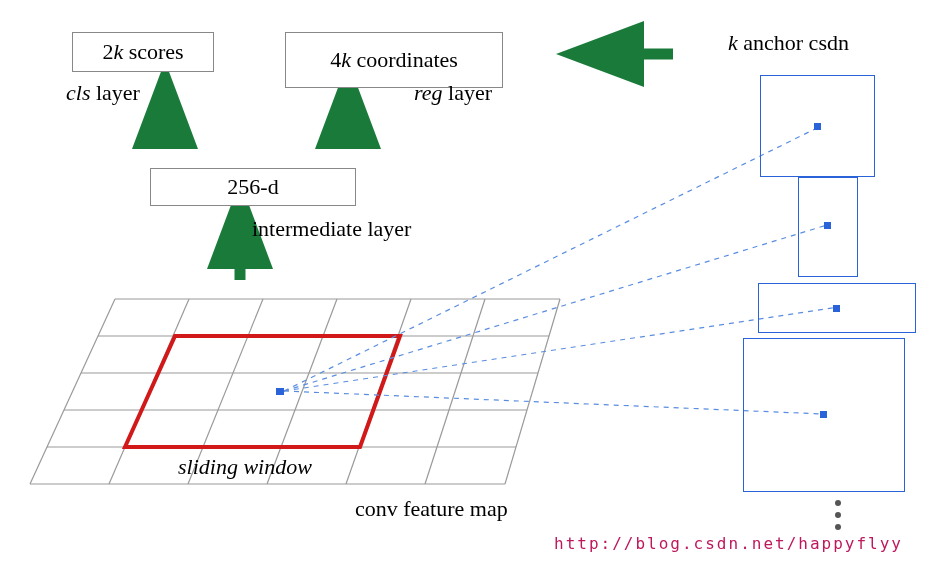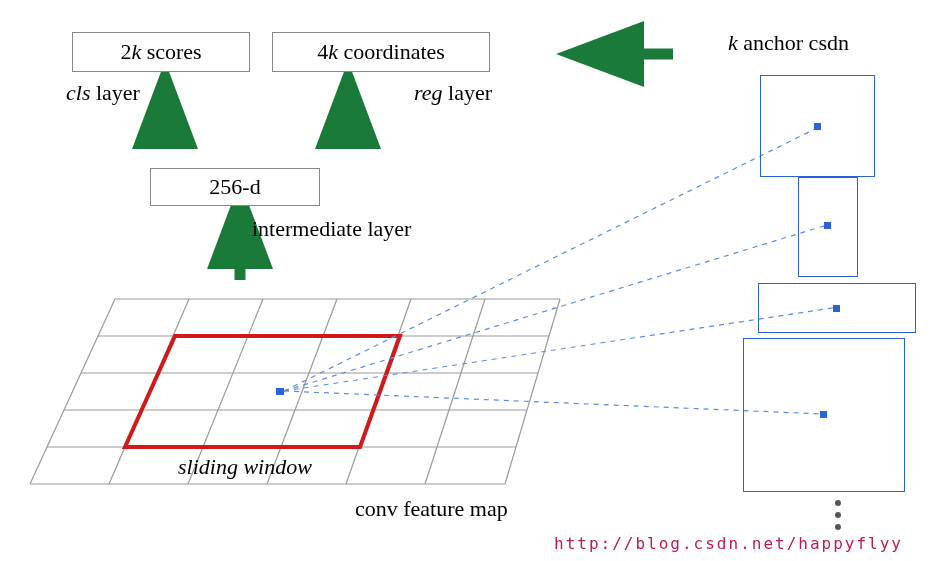--- a/index.html
+++ b/index.html
@@ -100,43 +100,43 @@
     <line x1="165" y1="139" x2="165" y2="105" marker-end="url(#gArrow)"></line>
 
     <line x1="348" y1="139" x2="348" y2="105" marker-end="url(#gArrow)"></line>
 
     <line x1="240" y1="280" x2="240" y2="225" marker-end="url(#gArrow)"></line>
 
     <line x1="673" y1="54" x2="600" y2="54" marker-end="url(#gArrow)"></line>
   </g>
 </svg>
 
-<div class="box" style="left:72px; top:32px; width:178px; height:40px;">
+<div class="box" style="left:72px; top:32px; width:142px; height:40px;">
   <span>
     <span>2</span><span style="font-style:italic;">k</span><span> scores</span>
   </span>
 </div>
 
-<div class="box" style="left:272px; top:32px; width:218px; height:40px;text-align:center;">
+<div class="box" style="left:285px; top:32px; width:218px; height:56px;text-align:center;">
   <span>
     <span>4</span><span style="font-style:italic;">k</span><span> coordinates</span>
   </span>
 </div>
 
 <div class="label" style="left:66px; top:80px;">
   <span style="font-style:italic;">cls</span><span> layer</span>
   
 </div>
 
 <div class="label" style="left:414px; top:80px;text-align:center;">
   <span style="font-style:italic;">reg</span><span> layer</span>
   
 </div>
 
-<div class="box" style="left:150px; top:168px; width:170px; height:38px;">
+<div class="box" style="left:150px; top:168px; width:206px; height:38px;">
   <span>256-d</span>
 </div>
 
 <div class="label" style="left:252px; top:216px;">intermediate layer</div>
 
 <div class="label" style="left:178px; top:454px;font-style:italic;">sliding window</div>
 
 <div class="label" style="left:355px; top:496px;">conv feature map</div>
 
 <div class="label" style="left:728px; top:30px;">

